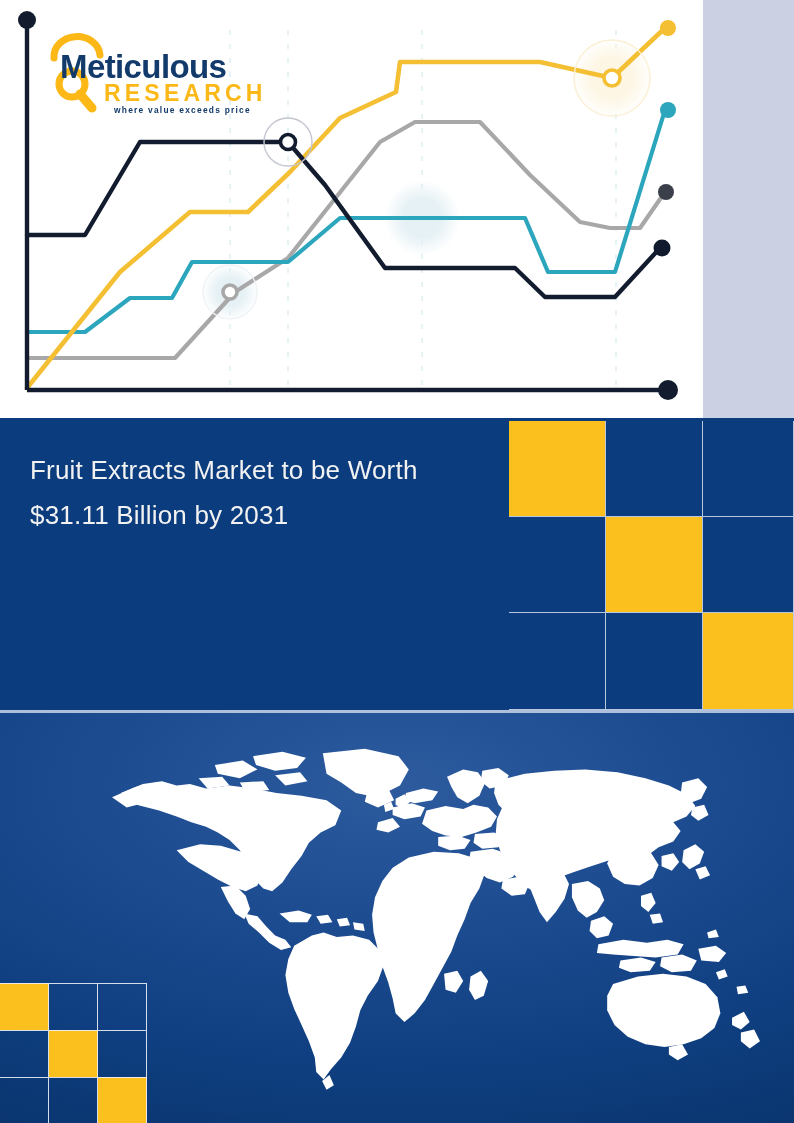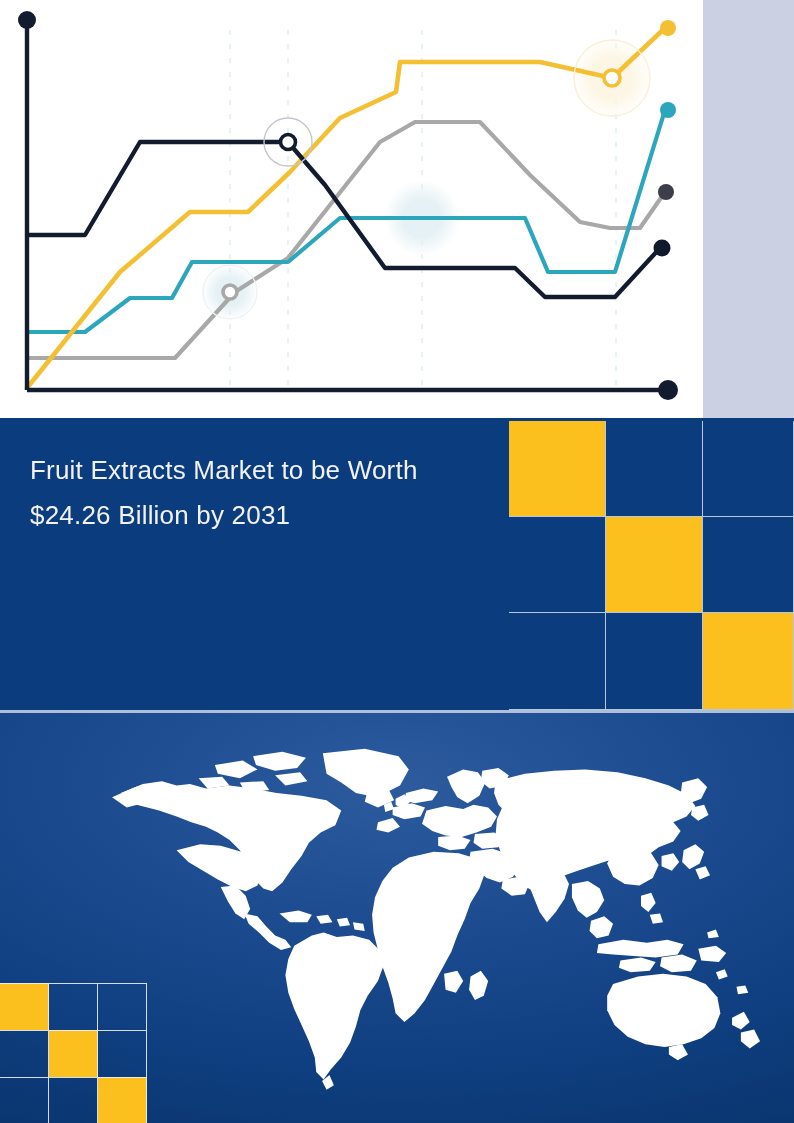--- a/index.html
+++ b/index.html
@@ -144,24 +144,37 @@
       <g>
         <circle cx="27" cy="20" r="9" fill="#131c2e"></circle>
         <circle cx="668" cy="390" r="10" fill="#131c2e"></circle>
         <circle cx="668" cy="28" r="8" fill="#f4bf33"></circle>
         <circle cx="668" cy="110" r="8" fill="#2ca6bd"></circle>
         <circle cx="666" cy="192" r="8" fill="#3a3f4a"></circle>
         <circle cx="662" cy="248" r="8.5" fill="#111a2c"></circle>
       </g>
     </svg>
 
+    <div id="logo">
+      <svg width="230" height="90" viewBox="0 0 230 90">
+
+        <path d="M12 30 A22 19 0 0 1 58 27" fill="none" stroke="#fbb817" stroke-width="7" stroke-linecap="round"></path>
+
+        <circle cx="30" cy="56" r="13" fill="none" stroke="#fbb817" stroke-width="7"></circle>
+        <path d="M38 66 L50 80" stroke="#fbb817" stroke-width="9" stroke-linecap="round"></path>
+
+        <text x="18" y="50" font-family="'Liberation Sans', sans-serif" font-size="33" font-weight="bold" fill="#123a6b" letter-spacing="-.6">Meticulous</text>
+        <text x="62" y="73" font-family="'Liberation Sans', sans-serif" font-size="23" font-weight="bold" fill="#fbb817" letter-spacing="4.2">RESEARCH</text>
+        <text x="72" y="85" font-family="'Liberation Sans', sans-serif" font-size="8.4" font-weight="bold" fill="#123a6b" letter-spacing="1.25">where value exceeds price</text>
+      </svg>
+    </div>
   </div>
 
   <div id="title-band">
-    <div id="title-text">Fruit Extracts Market to be Worth $24.26 Billion by 2031</div>
+    <div id="title-text">Fruit Extracts Market to be Worth $31.11 Billion by 2031</div>
   </div>
 
   <div id="checker-grid">
     <div class="cell yellow"></div>
     <div class="cell blue"></div>
     <div class="cell blue"></div>
     <div class="cell blue"></div>
     <div class="cell yellow"></div>
     <div class="cell blue"></div>
     <div class="cell blue"></div>

